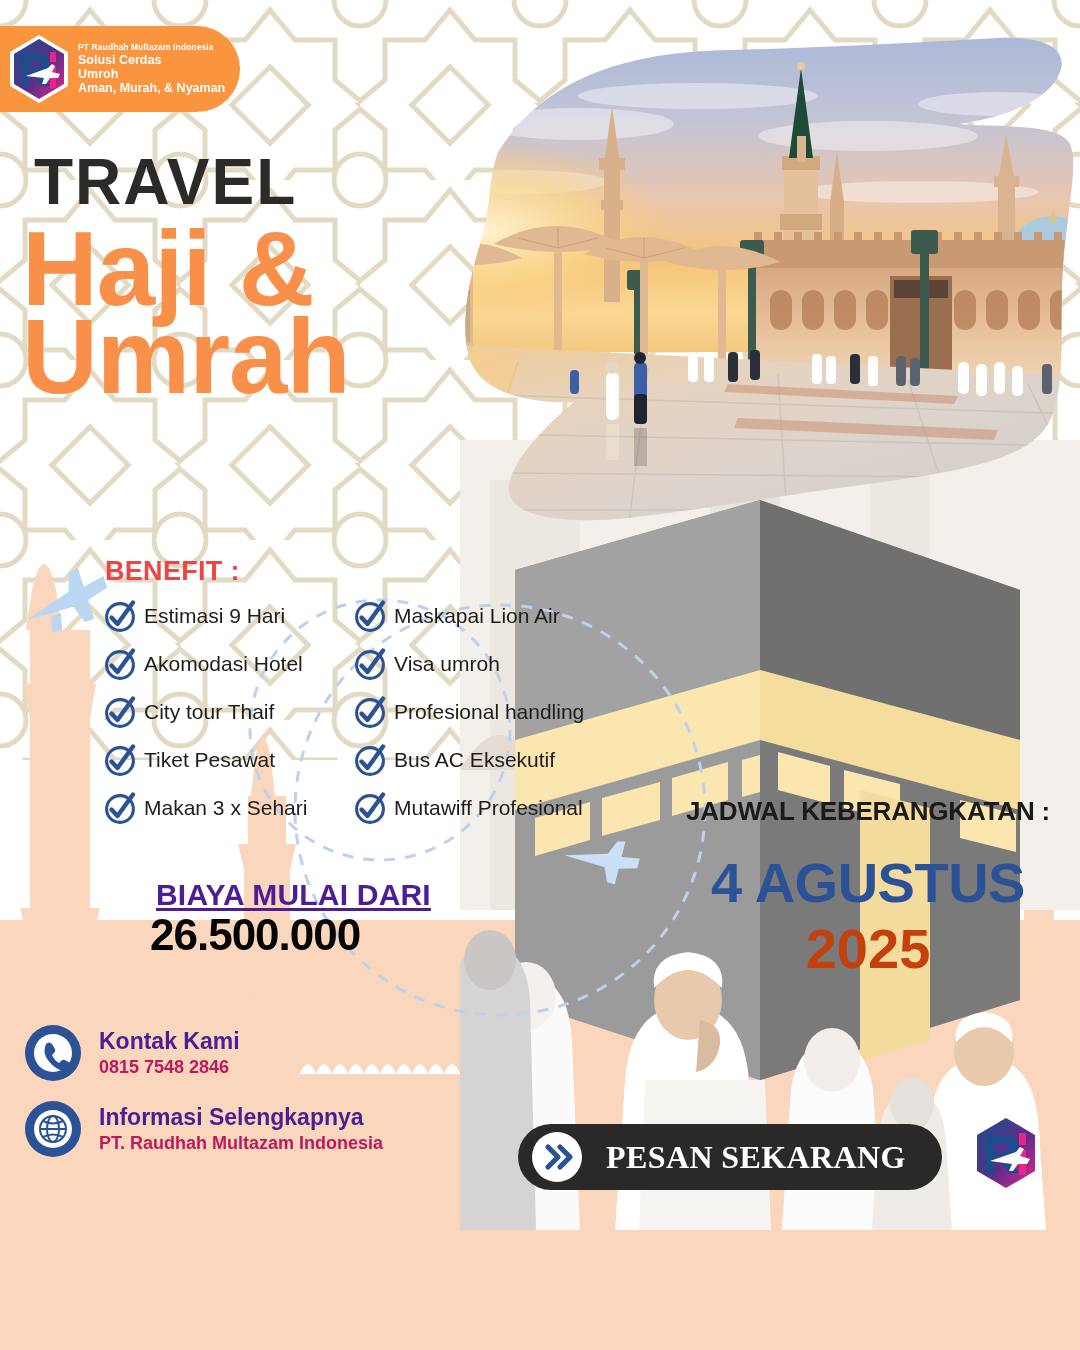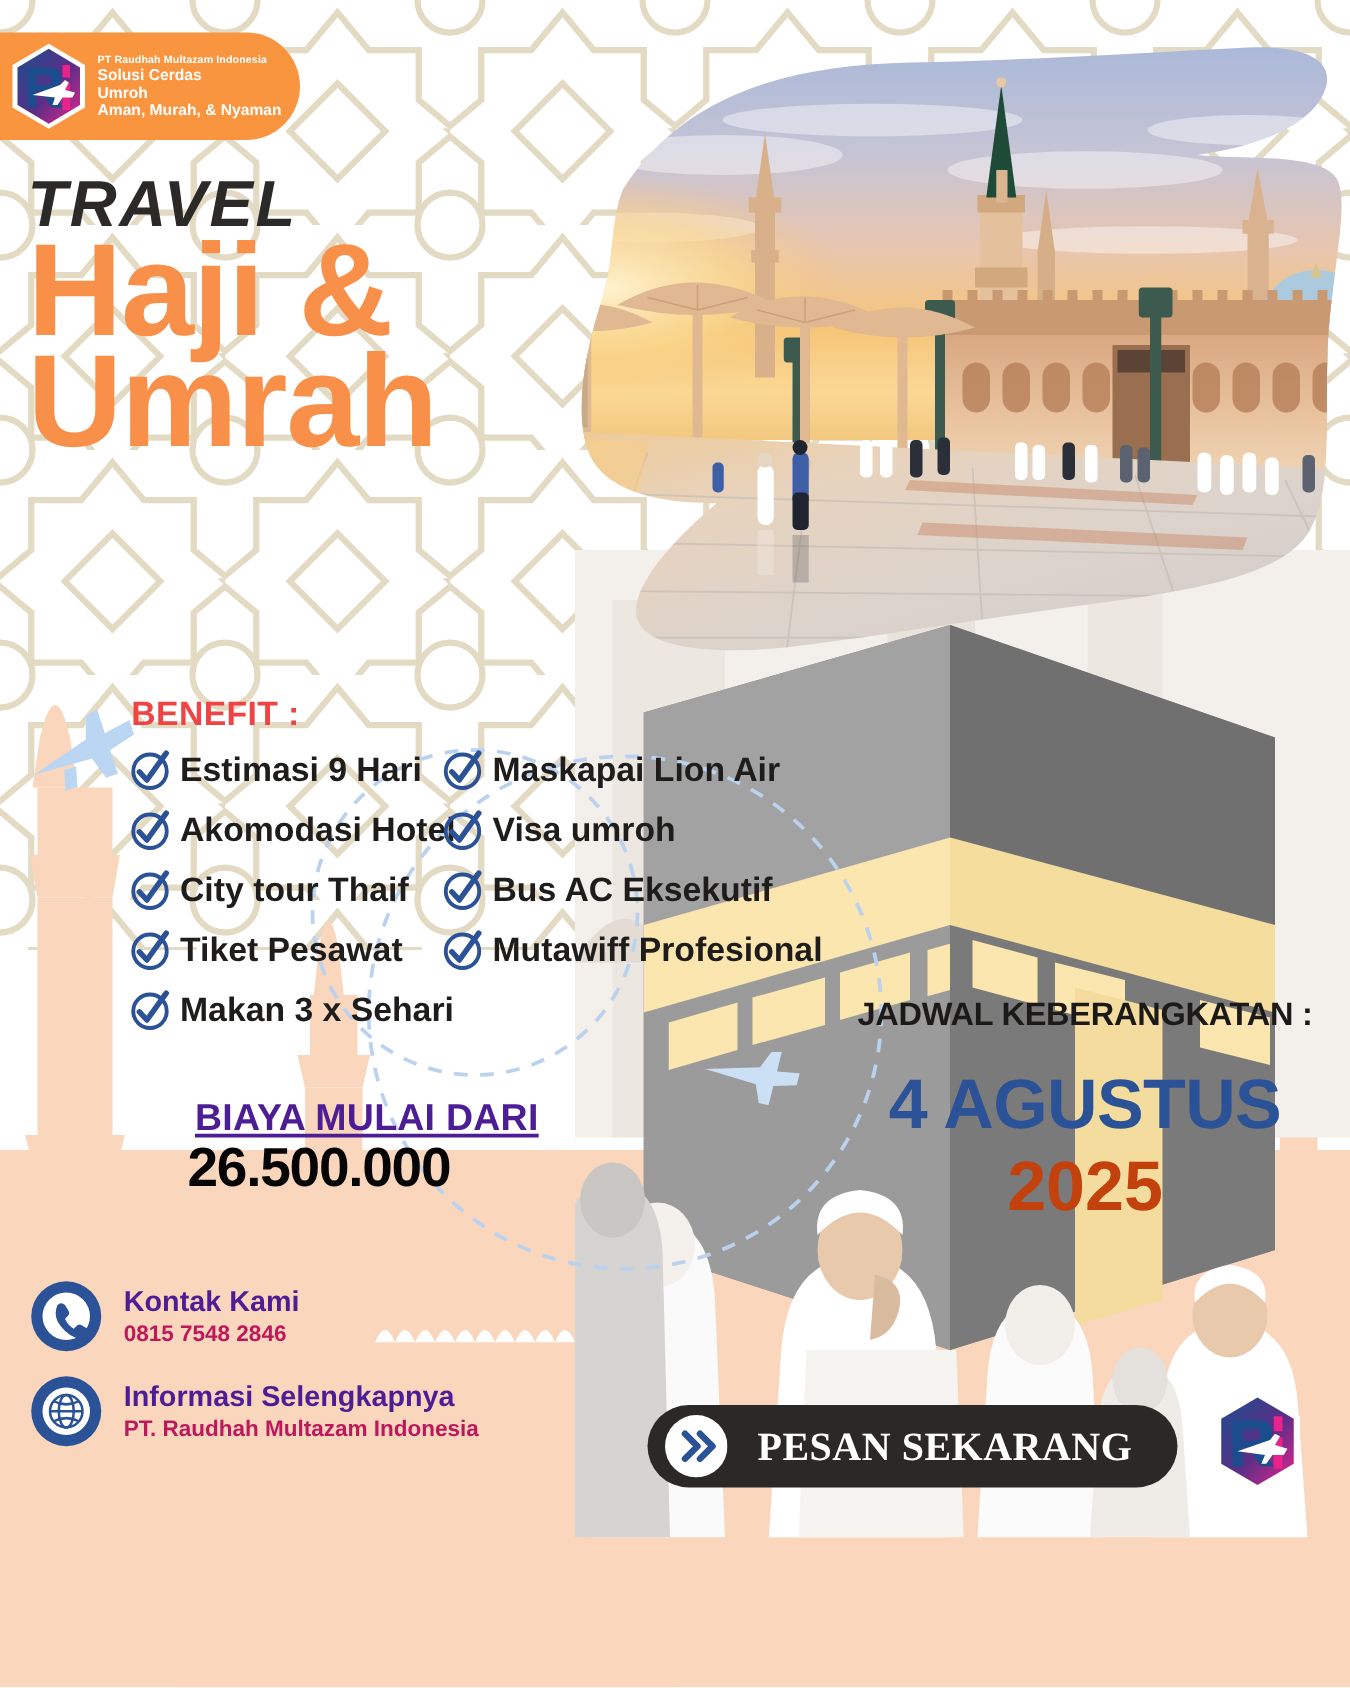--- a/index.html
+++ b/index.html
@@ -51,39 +51,39 @@
     box-sizing:border-box;
   }
   .logo-hex{width:62px;height:70px;flex:0 0 auto;margin-right:8px;}
   .logo-txt{color:#ffffff;line-height:1.12;}
   .logo-txt .l1{font-size:8.5px;font-weight:700;letter-spacing:.1px;}
   .logo-txt .l2,.logo-txt .l3,.logo-txt .l4{font-size:12.5px;font-weight:700;}
 
   
   .headline{position:absolute;left:22px;top:140px;z-index:20;}
   .hl-travel{
-    font-size:52px;font-weight:700;color:#2B2A28;letter-spacing:2px;
-    line-height:.95;margin:0;font-stretch:condensed;font-style:italic;
+    font-size:64px;font-weight:700;color:#2B2A28;letter-spacing:2px;
+    line-height:.95;margin:12px;font-stretch:condensed;
   }
   .hl-orange{
     font-size:105px;font-weight:700;color:#F9904A;
     line-height:.84;margin:0;letter-spacing:-1px;
   }
 
   
   .benefit{position:absolute;left:103px;top:556px;z-index:20;}
   .benefit-title{
     font-size:27px;font-weight:700;color:#ef4444;margin:0 0 12px 2px;letter-spacing:.3px;
   }
   .benefit-cols{display:flex;gap:0px;}
   .bcol{display:flex;flex-direction:column;gap:14px;}
   .bcol.left{width:250px;}
   .bitem{display:flex;align-items:center;gap:7px;}
   .chk{width:34px;height:34px;flex:0 0 auto;}
-  .bitem span.lbl{font-size:27px;font-weight:700;color:#1E1D1B;white-space:nowrap;text-align:right;}
+  .bitem span.lbl{font-size:21px;font-weight:400;color:#1E1D1B;white-space:nowrap;text-align:right;}
 
   
   .price-box{position:absolute;left:150px;top:864px;z-index:20;}
   .price-label{
     font-size:30px;font-weight:700;color:#4c1d95;letter-spacing:.2px;
     text-decoration:underline;text-underline-offset:3px;text-decoration-thickness:3px;
     display:inline-block;margin-left:6px;margin-top:14px;
   }
   .price-value{
     font-size:44px;font-weight:700;color:#050505;letter-spacing:-1px;
@@ -592,20 +592,27 @@
             <circle cx="17" cy="18" r="13.4" fill="none" stroke="#2B5296" stroke-width="3.1"></circle>
             <path d="M8.5 18.5 L14.5 25 L30 3.5" fill="none" stroke="#2B5296" stroke-width="4.4" stroke-linecap="round" stroke-linejoin="round"></path>
           </svg>
           <span class="lbl">Visa umroh</span>
         </div>
         <div class="bitem">
           <svg class="chk" viewBox="0 0 34 34">
             <circle cx="17" cy="18" r="13.4" fill="none" stroke="#2B5296" stroke-width="3.1"></circle>
             <path d="M8.5 18.5 L14.5 25 L30 3.5" fill="none" stroke="#2B5296" stroke-width="4.4" stroke-linecap="round" stroke-linejoin="round"></path>
           </svg>
+          <span class="lbl">Profesional handling</span>
+        </div>
+        <div class="bitem">
+          <svg class="chk" viewBox="0 0 34 34">
+            <circle cx="17" cy="18" r="13.4" fill="none" stroke="#2B5296" stroke-width="3.1"></circle>
+            <path d="M8.5 18.5 L14.5 25 L30 3.5" fill="none" stroke="#2B5296" stroke-width="4.4" stroke-linecap="round" stroke-linejoin="round"></path>
+          </svg>
           <span class="lbl">Bus AC Eksekutif</span>
         </div>
         <div class="bitem">
           <svg class="chk" viewBox="0 0 34 34">
             <circle cx="17" cy="18" r="13.4" fill="none" stroke="#2B5296" stroke-width="3.1"></circle>
             <path d="M8.5 18.5 L14.5 25 L30 3.5" fill="none" stroke="#2B5296" stroke-width="4.4" stroke-linecap="round" stroke-linejoin="round"></path>
           </svg>
           <span class="lbl">Mutawiff Profesional</span>
         </div>
       </div>

